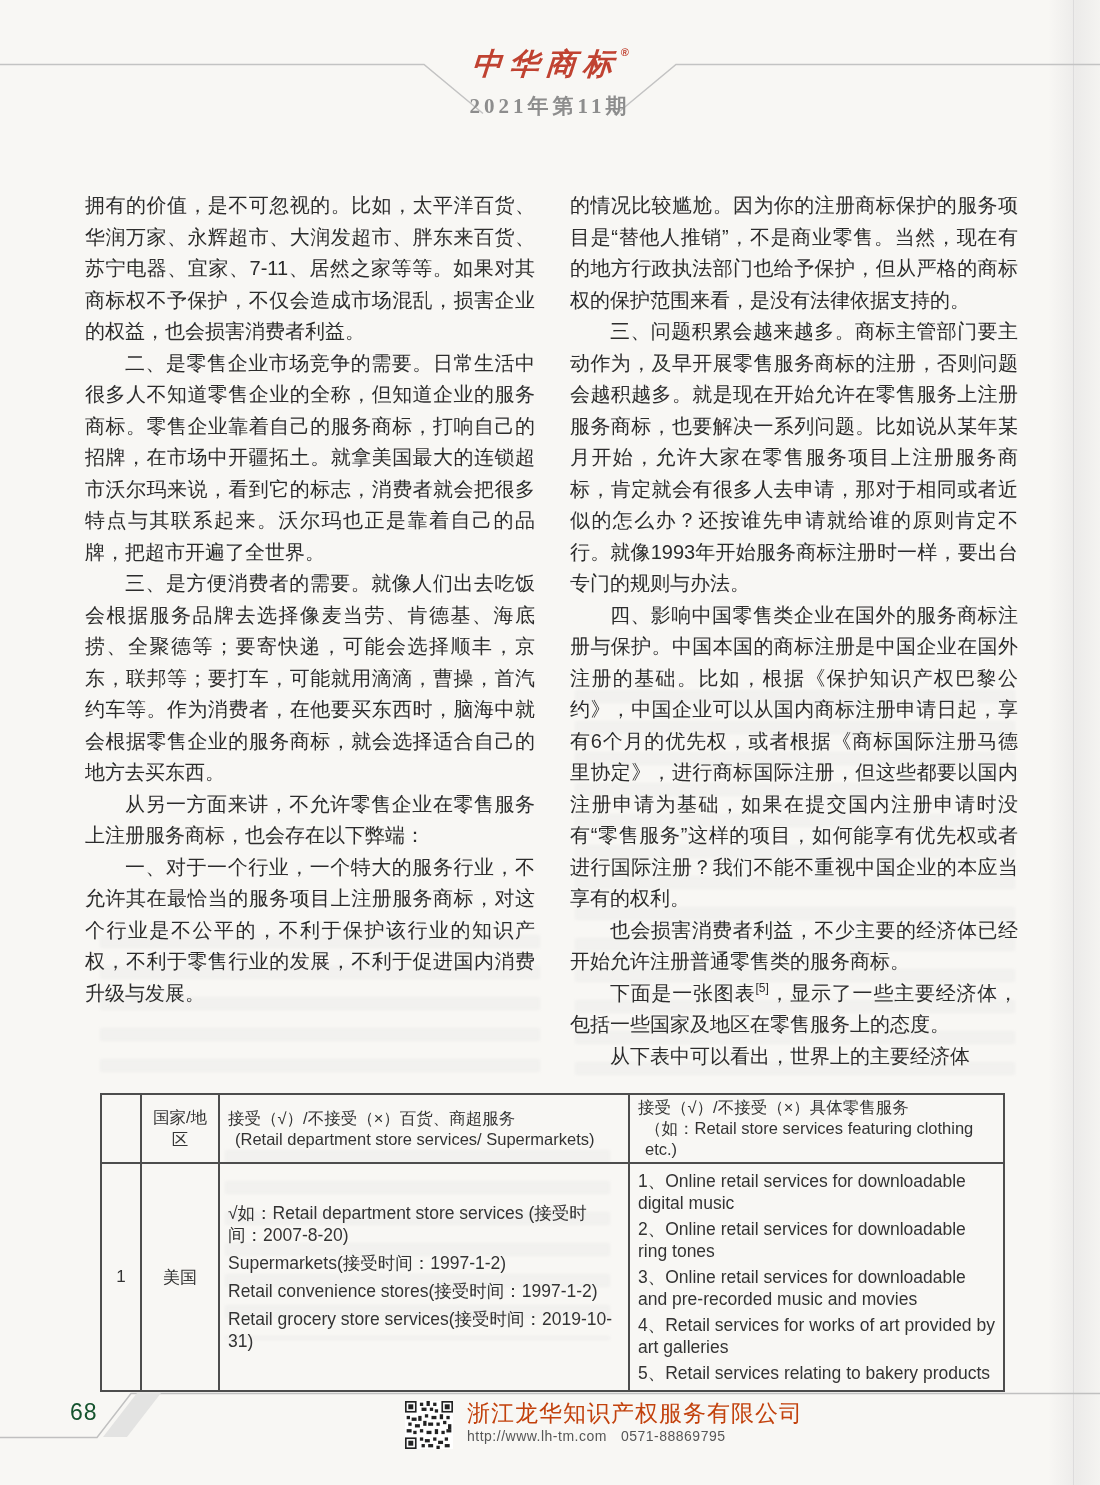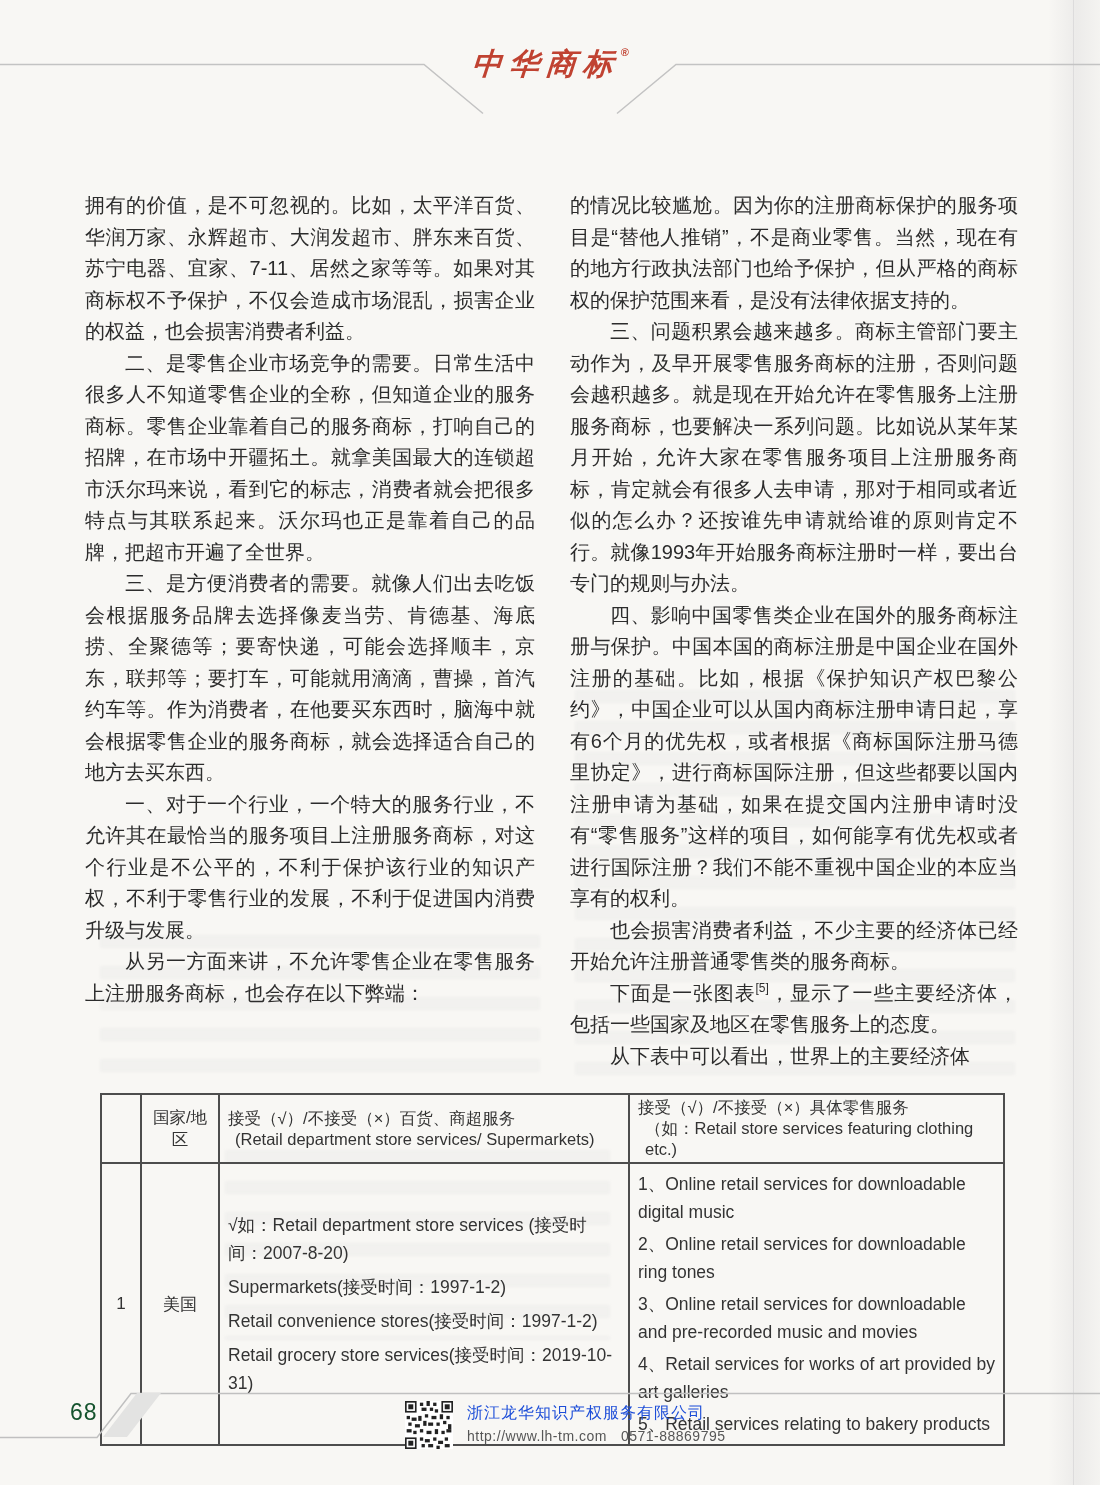--- a/index.html
+++ b/index.html
@@ -36,57 +36,58 @@
     border-collapse:collapse; table-layout:fixed; background:transparent; }
   .data-table th, .data-table td { border:2px solid #4d4d4d; padding:2px 8px; }
   .data-table thead tr { height:45px; }
   .data-table tbody tr { height:212px; }
   .data-table th { font-weight:normal; font-size:16.5px; color:#333; vertical-align:middle; }
   .th-cn { text-align:left; line-height:21px; }
   .th-en { text-align:left; line-height:21px; padding-left:7px; }
   .cell-center { text-align:center; vertical-align:middle; font-size:17px; color:#333; }
   .cell-dept { vertical-align:middle; }
   .cell-spec { vertical-align:middle; }
-  .svc { font-size:17.5px; line-height:28px; color:#333; margin:4px 0; }
+  .svc { font-size:17.5px; line-height:22px; color:#333; margin:4px 0; }
   .cell-dept .svc { margin:6px 0; }
   
   .ftr-svg { position:absolute; left:0; top:1386px; }
   .page-num { position:absolute; left:70px; top:1399px; font-size:23px; color:#14532d; letter-spacing:1px; }
   .footer-info { position:absolute; left:405px; top:1401px; display:flex; align-items:flex-start; }
   .qr { display:block; }
   .footer-text { margin-left:14px; }
-  .company { font-size:16px; color:#1d4ed8; letter-spacing:1px; line-height:24px; }
+  .company { font-size:23px; color:#c2410c; letter-spacing:1px; line-height:24px; }
   .contact { font-size:14px; color:#565656; line-height:22px; letter-spacing:.5px; }
   .contact .phone { margin-left:14px; }
 </style>
 </head>
 <body>
 
 <div class="page">
 
   <div class="edge-right"></div>
   <div class="edge-hairline"></div>
 
   <div class="smudge" style="left:100px;top:935px;width:440px;height:150px;"></div>
   <div class="smudge" style="left:575px;top:690px;width:440px;height:395px;"></div>
   <div class="smudge" style="left:225px;top:1150px;width:385px;height:190px;"></div>
 
   <svg class="hdr-svg" width="1100" height="125">
     <path d="M0 64.5 H424 L483 113.5" stroke="#c3c3c3" stroke-width="1.5" fill="none"></path>
     <path d="M617 113.5 L676 64.5 H1100" stroke="#c3c3c3" stroke-width="1.5" fill="none"></path>
   </svg>
   <div class="logo"><span>中华商标</span><sup>®</sup></div>
+  <div class="issue">2021年第11期</div>
 
   <main>
     <section class="col col-left">
       <p class="cont">拥有的价值，是不可忽视的。比如，太平洋百货、华润万家、永辉超市、大润发超市、胖东来百货、苏宁电器、宜家、7-11、居然之家等等。如果对其商标权不予保护，不仅会造成市场混乱，损害企业的权益，也会损害消费者利益。</p>
       <p>二、是零售企业市场竞争的需要。日常生活中很多人不知道零售企业的全称，但知道企业的服务商标。零售企业靠着自己的服务商标，打响自己的招牌，在市场中开疆拓土。就拿美国最大的连锁超市沃尔玛来说，看到它的标志，消费者就会把很多特点与其联系起来。沃尔玛也正是靠着自己的品牌，把超市开遍了全世界。</p>
       <p>三、是方便消费者的需要。就像人们出去吃饭会根据服务品牌去选择像麦当劳、肯德基、海底捞、全聚德等；要寄快递，可能会选择顺丰，京东，联邦等；要打车，可能就用滴滴，曹操，首汽约车等。作为消费者，在他要买东西时，脑海中就会根据零售企业的服务商标，就会选择适合自己的地方去买东西。</p>
+      <p>从另一方面来讲，不允许零售企业在零售服务上注册服务商标，也会存在以下弊端：</p>
       <p>一、对于一个行业，一个特大的服务行业，不允许其在最恰当的服务项目上注册服务商标，对这个行业是不公平的，不利于保护该行业的知识产权，不利于零售行业的发展，不利于促进国内消费升级与发展。</p>
-      <p>从另一方面来讲，不允许零售企业在零售服务上注册服务商标，也会存在以下弊端：</p>
     </section>
     <section class="col col-right">
       <p class="cont">的情况比较尴尬。因为你的注册商标保护的服务项目是“替他人推销”，不是商业零售。当然，现在有的地方行政执法部门也给予保护，但从严格的商标权的保护范围来看，是没有法律依据支持的。</p>
       <p>三、问题积累会越来越多。商标主管部门要主动作为，及早开展零售服务商标的注册，否则问题会越积越多。就是现在开始允许在零售服务上注册服务商标，也要解决一系列问题。比如说从某年某月开始，允许大家在零售服务项目上注册服务商标，肯定就会有很多人去申请，那对于相同或者近似的怎么办？还按谁先申请就给谁的原则肯定不行。就像1993年开始服务商标注册时一样，要出台专门的规则与办法。</p>
       <p>四、影响中国零售类企业在国外的服务商标注册与保护。中国本国的商标注册是中国企业在国外注册的基础。比如，根据《保护知识产权巴黎公约》，中国企业可以从国内商标注册申请日起，享有6个月的优先权，或者根据《商标国际注册马德里协定》，进行商标国际注册，但这些都要以国内注册申请为基础，如果在提交国内注册申请时没有“零售服务”这样的项目，如何能享有优先权或者进行国际注册？我们不能不重视中国企业的本应当享有的权利。</p>
       <p>也会损害消费者利益，不少主要的经济体已经开始允许注册普通零售类的服务商标。</p>
       <p><span>下面是一张图表</span><sup class="fn">[5]</sup><span>，显示了一些主要经济体，包括一些国家及地区在零售服务上的态度。</span></p>
       <p>从下表中可以看出，世界上的主要经济体</p>
     </section>
   </main>

